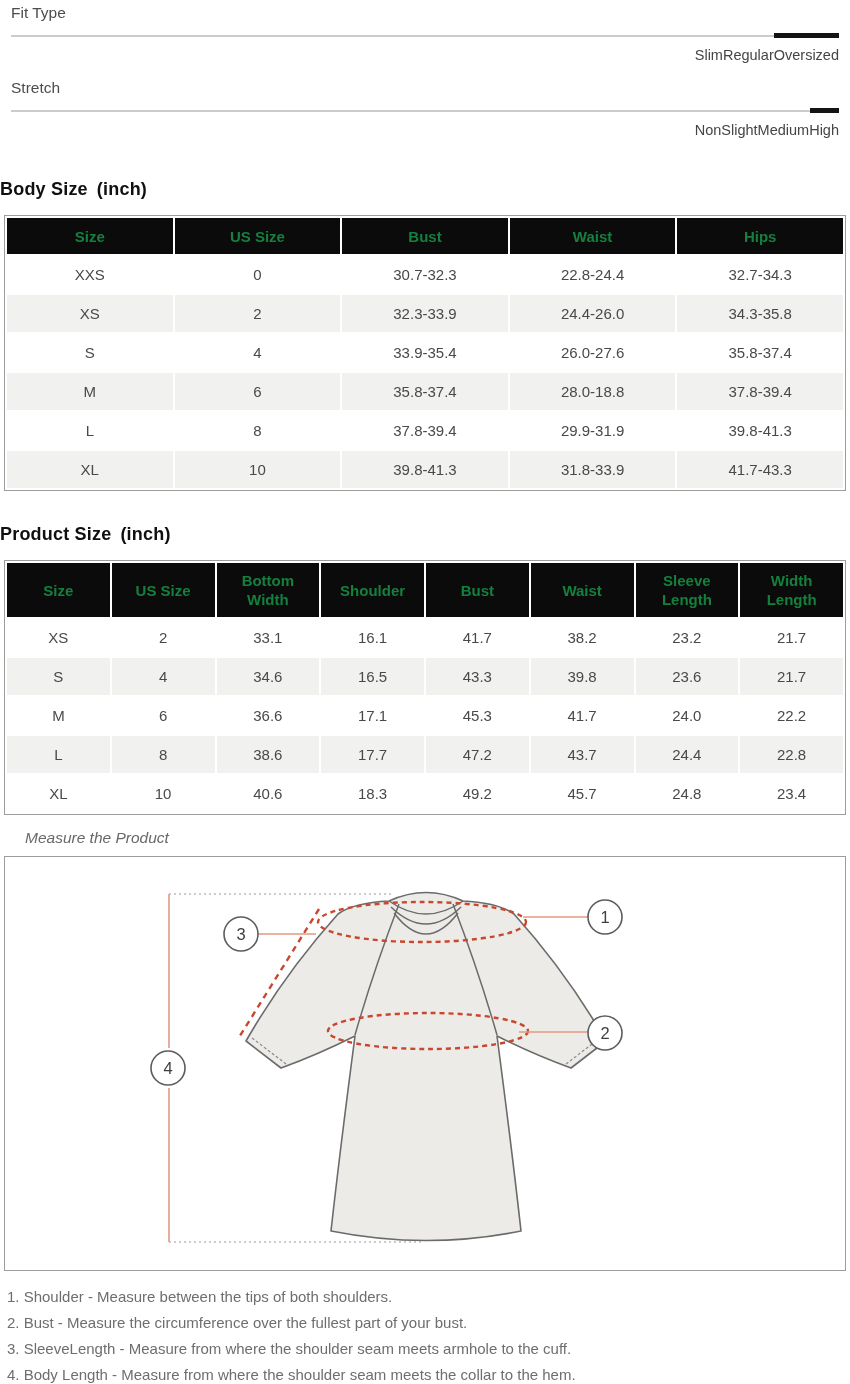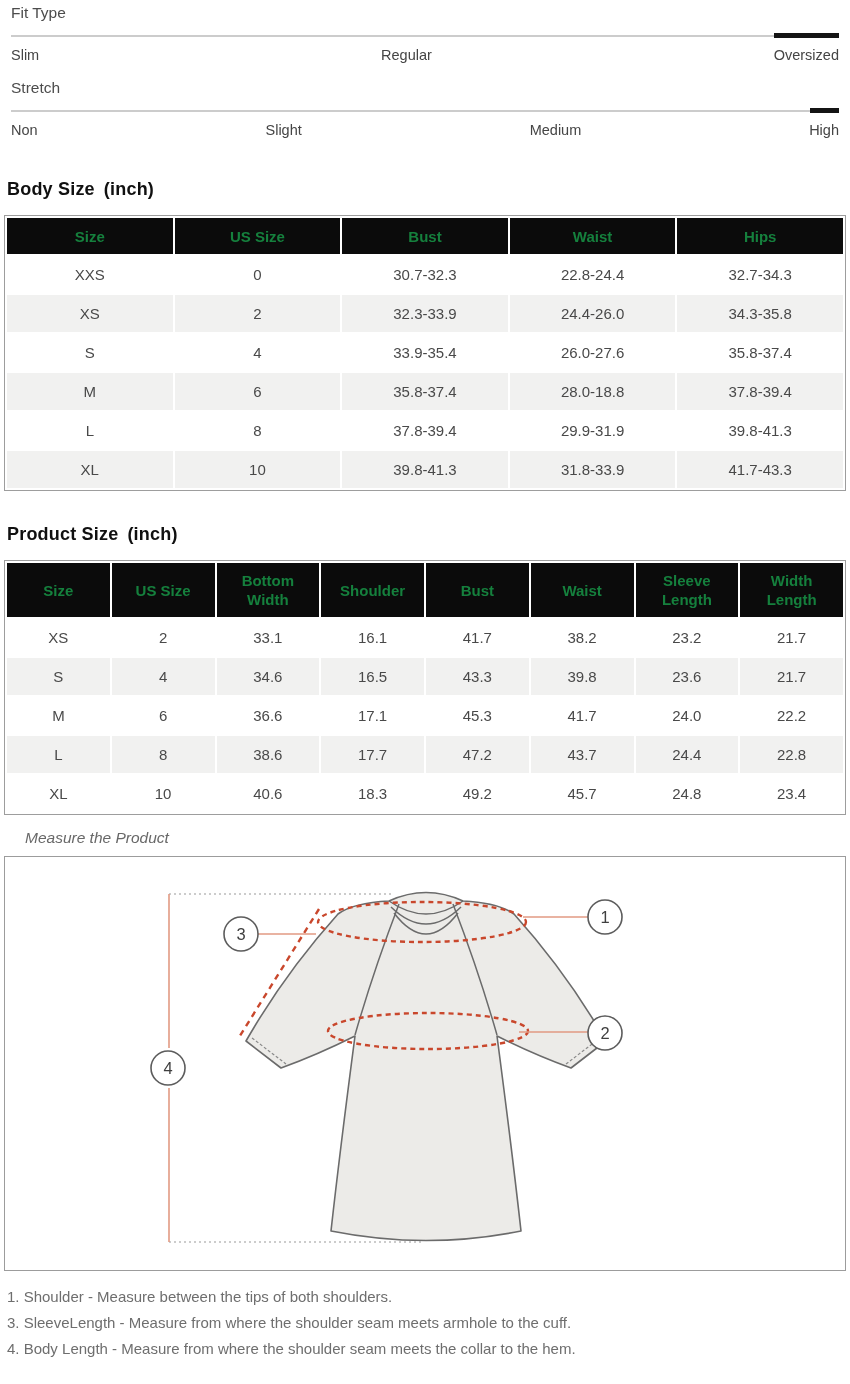--- a/index.html
+++ b/index.html
@@ -11,27 +11,27 @@
   }
   .page { width: 850px; height: 1264px; }
 
   
   .scale-section { padding: 4px 11px 0; }
   .scale-group + .scale-group { margin-top: 15px; }
   .scale-name { font-size: 15.5px; color: #4c4c4c; margin: 0 0 13px; }
   .scale-track { position: relative; height: 2px; background: #cccccc; }
   .scale-marker { position: absolute; top: -2px; height: 5px; background: #141414; }
   .scale-opts {
-    display: flex; justify-content: space-between;
+    display: flex; justify-content: flex-end;
     margin-top: 9px; font-size: 14.5px; color: #454545; line-height: 18px;
   }
 
   
   .section-title {
-    padding-left: 7px; font-size: 18px; font-weight: bold; color: #101010;
+    font-size: 18px; font-weight: bold; color: #101010;
     letter-spacing: 0.2px;
   }
   .section-title .unit { margin-left: 9px; }
   .title-body { margin: 40px 0 15px; }
   .title-product { margin: 33px 0 15px; }
 
   
   .tbl-wrap { margin: 0 4px; border: 1px solid #9d9d9d; background: #ffffff; }
   table { width: 100%; border-collapse: separate; border-spacing: 2px; table-layout: fixed; }
   th {
@@ -262,17 +262,18 @@
       </g>
       <g>
         <circle cx="163" cy="211" r="17" fill="#ffffff" stroke="#5c5c5c" stroke-width="1.6"></circle>
         <text x="163" y="217" text-anchor="middle" font-size="16.5" fill="#3f3f3f">4</text>
       </g>
     </svg>
   </div>
 
   <div class="legend">
       <div class="legend-item">1. Shoulder - Measure between the tips of both shoulders.</div>
+      <div class="legend-item">2. Bust - Measure the circumference over the fullest part of your bust.</div>
       <div class="legend-item">3. SleeveLength - Measure from where the shoulder seam meets armhole to the cuff.</div>
       <div class="legend-item">4. Body Length - Measure from where the shoulder seam meets the collar to the hem.</div>
     </div>
 
 </div>
 
 </body></html>

